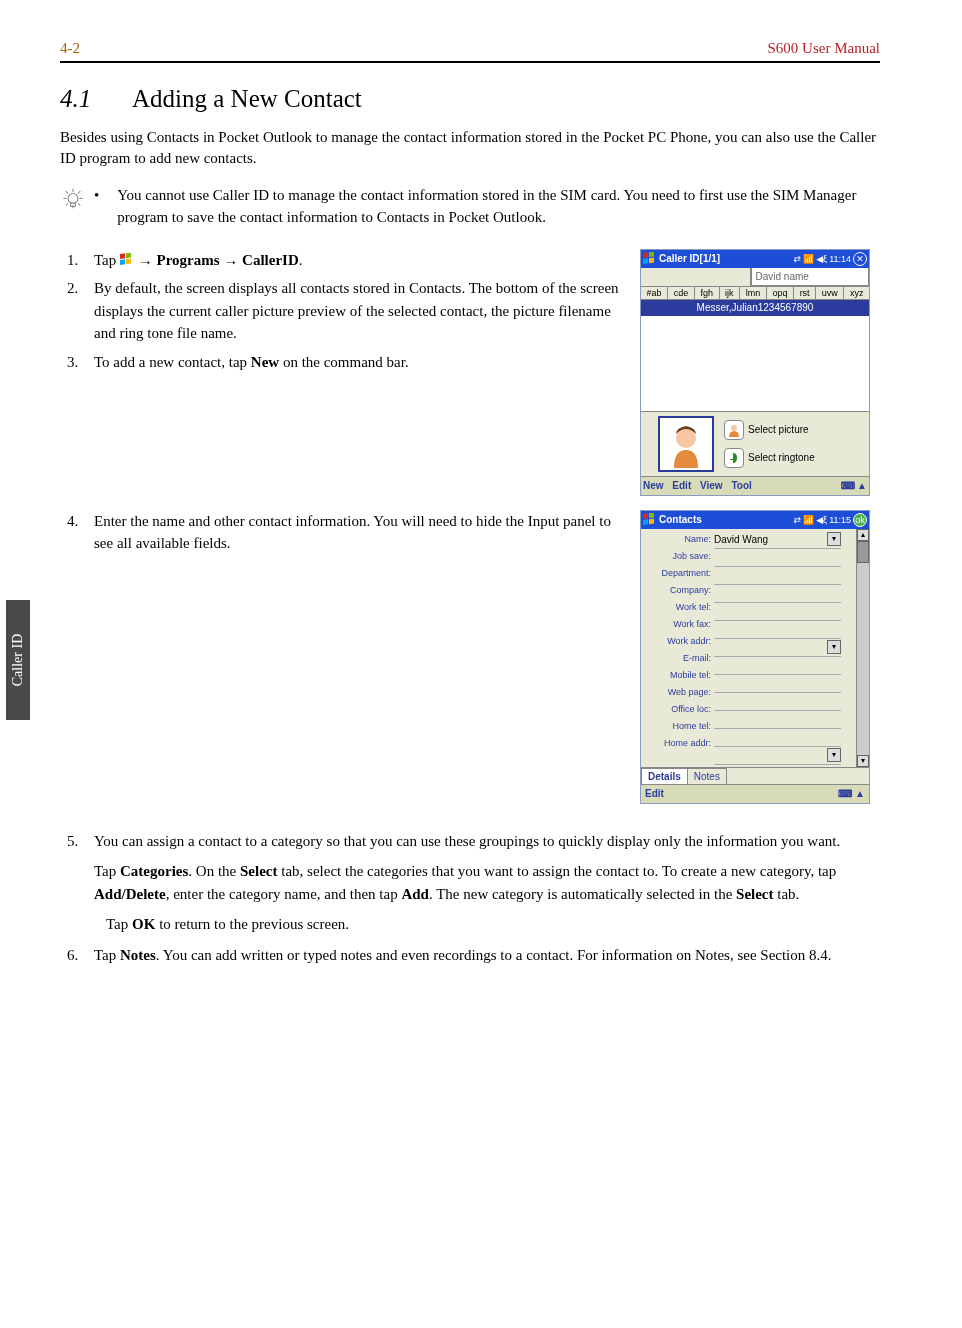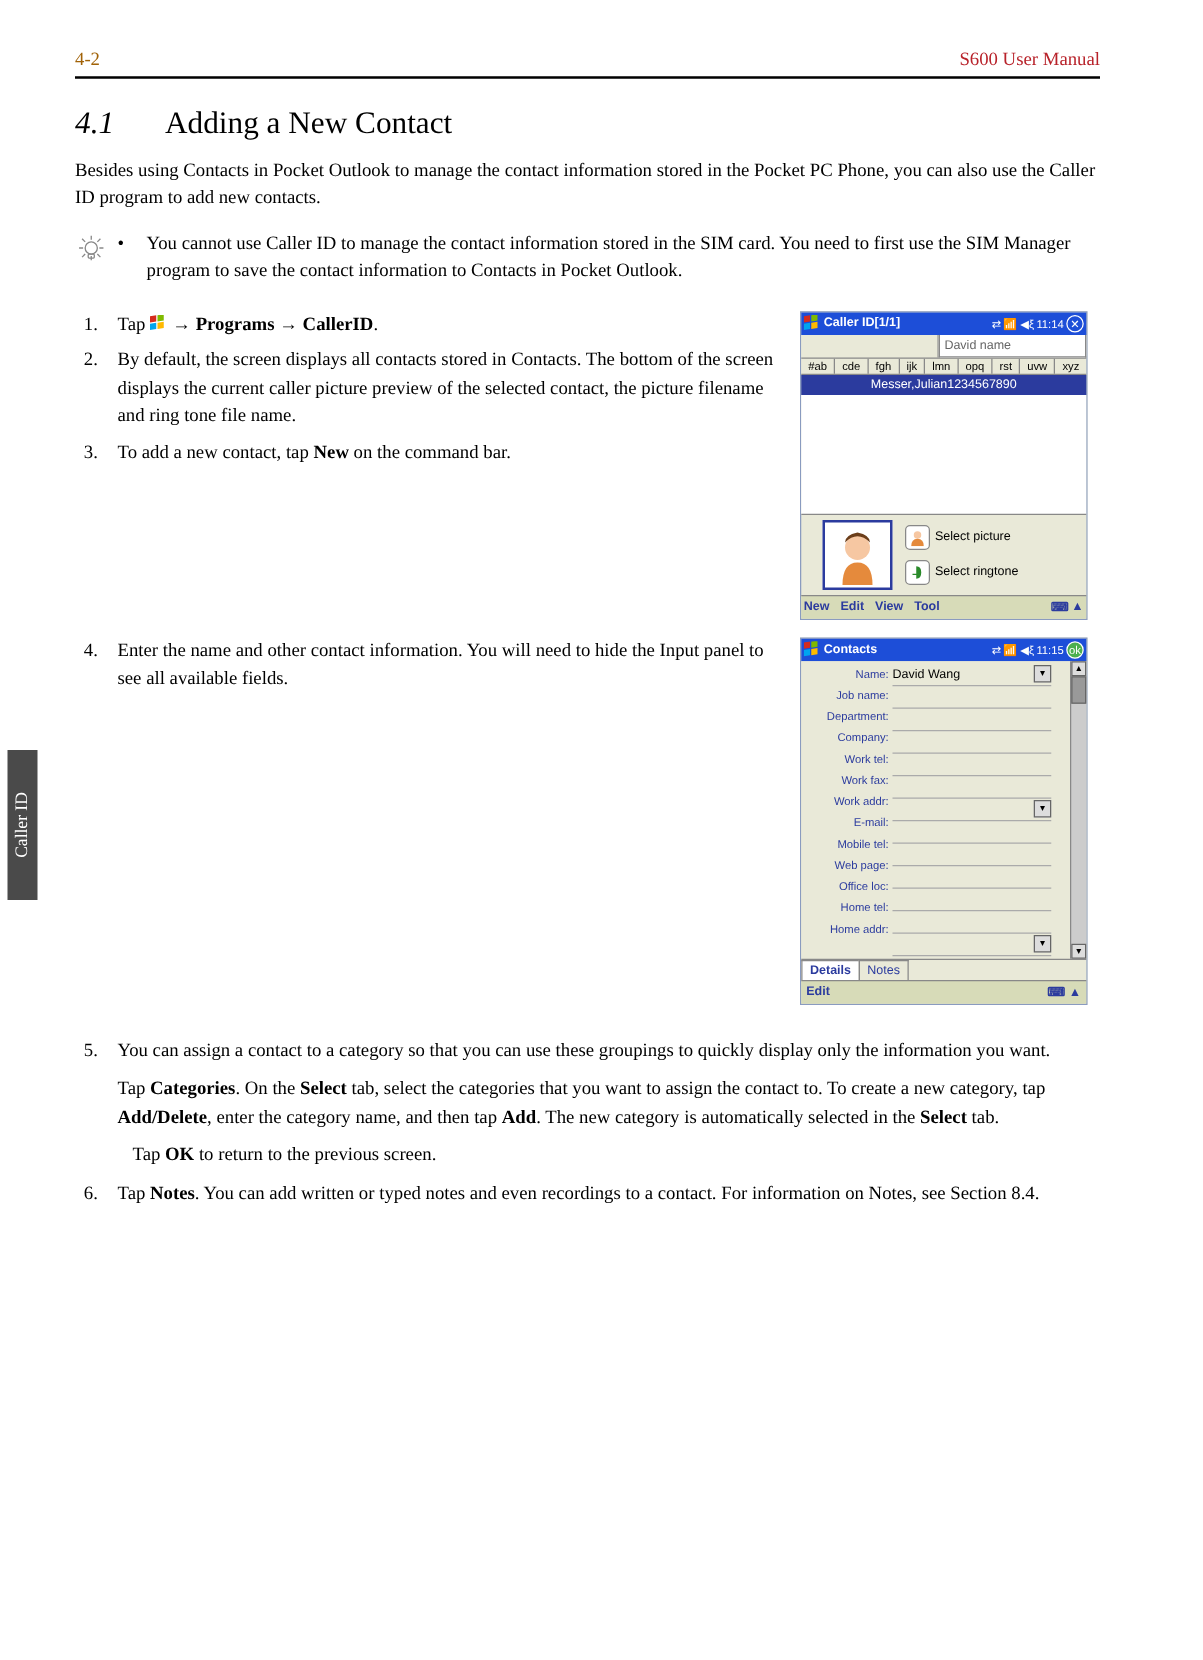--- a/index.html
+++ b/index.html
@@ -421,21 +421,21 @@
             <span>◀ξ</span>
             <span>11:15</span>
             <span class="close-cir" style="background:#4caf50">
                 <span>ok</span>
               </span>
           </div>
         </div>
         <div class="form-area">
           <div class="labels">
             <div>Name:</div>
-            <div>Job name:</div>
+            <div>Job save:</div>
             <div>Department:</div>
             <div>Company:</div>
             <div>Work tel:</div>
             <div>Work fax:</div>
             <div>Work addr:</div>
             <div>E-mail:</div>
             <div>Mobile tel:</div>
             <div>Web page:</div>
             <div>Office loc:</div>
             <div>Home tel:</div>

